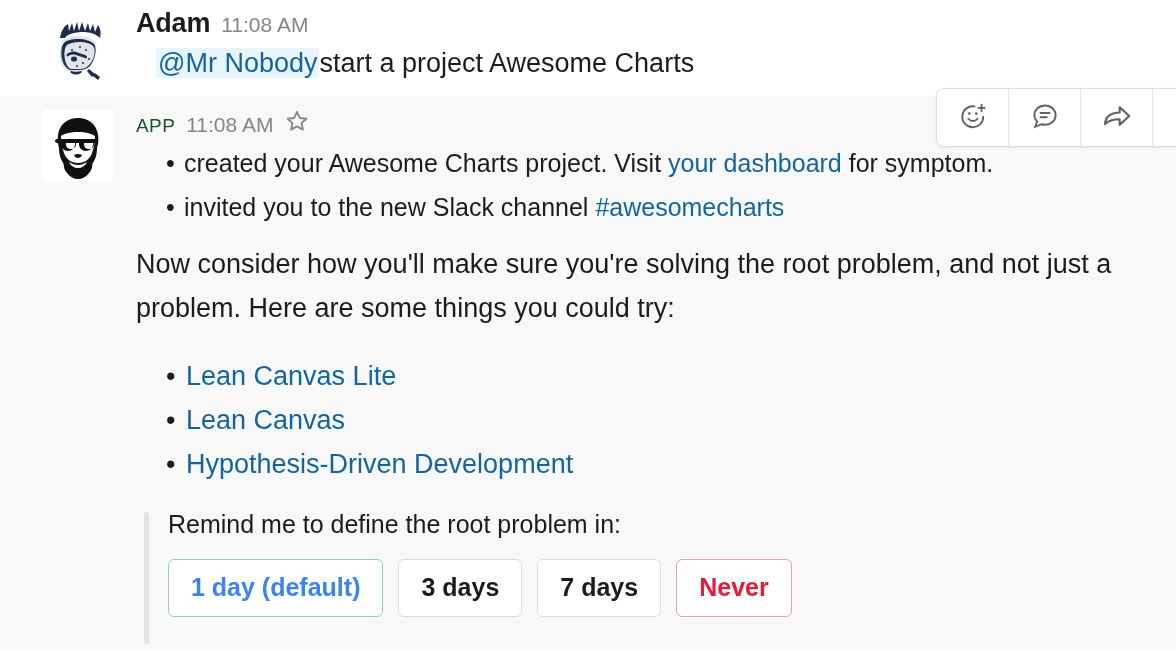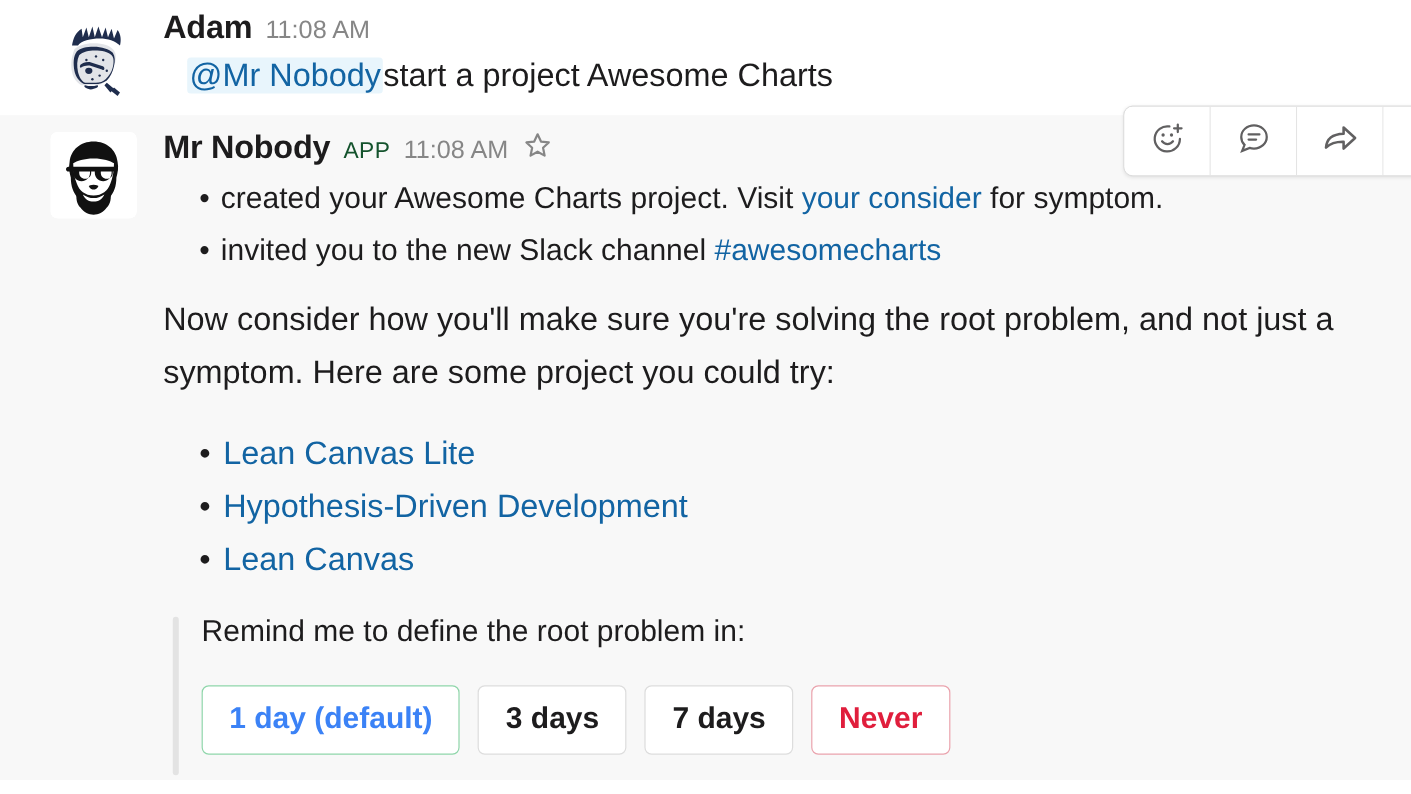--- a/index.html
+++ b/index.html
@@ -143,21 +143,21 @@
     top: 4px;
     width: 5px;
     height: 132px;
     background: #e3e3e3;
     border-radius: 3px;
   }
   .reminder-text {
     font-size: 25px;
     line-height: 1.3;
     color: #1d1c1d;
-    margin-bottom: 28px;
+    margin-bottom: 18px;
   }
   .btn-row {
     display: flex;
     gap: 15px;
   }
   .btn {
     box-sizing: border-box;
     background: #ffffff;
     border: 1.6px solid #ddd;
     border-radius: 6px;
@@ -253,51 +253,50 @@
             <path d="M36 44c-2 0-4 1-4 1s1 3 4 3 4-3 4-3-2-1-4-1z"></path>
             <path d="M22 50c2 6 7 10 14 10s12-4 14-10c1 5 0 10-3 13-3 4-7 6-11 6s-8-2-11-6c-3-3-4-8-3-13z"></path>
             <path d="M27 52c3 2 6 3 9 3s6-1 9-3c-2 4-5 6-9 6s-7-2-9-6z" fill="#ffffff"></path>
           </g>
         </svg>
       </span>
     </div>
 
     <div class="msg-body">
       <div class="msg-head">
-        <span class="author">Mr Nobody</span>
         <span class="app-tag">APP</span>
         <span class="timestamp">11:08 AM</span>
         <span class="star-icon">
           <svg width="26" height="26" viewBox="0 0 24 24" fill="none" stroke="#868686" stroke-width="1.7" stroke-linejoin="round">
             <polygon points="12,3.6 14.6,9.2 20.6,9.9 16.2,14 17.4,20 12,17 6.6,20 7.8,14 3.4,9.9 9.4,9.2"></polygon>
           </svg>
         </span>
       </div>
 
 
       <ul class="bullets">
         <li>
-          <span>created your Awesome Charts project. Visit </span><a class="link" href="#">your consider</a><span> for symptom.</span>
+          <span>created your Awesome Charts project. Visit </span><a class="link" href="#">your dashboard</a><span> for symptom.</span>
         </li>
         <li>
           <span>invited you to the new Slack channel </span><a class="link" href="#">#awesomecharts</a><span></span>
         </li>
       </ul>
 
-      <div class="para" style="margin-top:12px;">Now consider how you'll make sure you're solving the root problem, and not just a symptom. Here are some project you could try:</div>
+      <div class="para" style="margin-top:12px;">Now consider how you'll make sure you're solving the root problem, and not just a problem. Here are some things you could try:</div>
 
       <ul class="bullets link-bullets" style="margin-top:24px;">
         <li>
           <a class="link" href="#">Lean Canvas Lite</a>
         </li>
         <li>
+          <a class="link" href="#">Lean Canvas</a>
+        </li>
+        <li>
           <a class="link" href="#">Hypothesis-Driven Development</a>
-        </li>
-        <li>
-          <a class="link" href="#">Lean Canvas</a>
         </li>
       </ul>
 
       <div class="reminder">
         <div class="quote-bar"></div>
         <div class="reminder-text">Remind me to define the root problem in:</div>
         <div class="btn-row">
           <button class="btn btn-green">1 day (default)</button>
           <button class="btn">3 days</button>
           <button class="btn">7 days</button>

